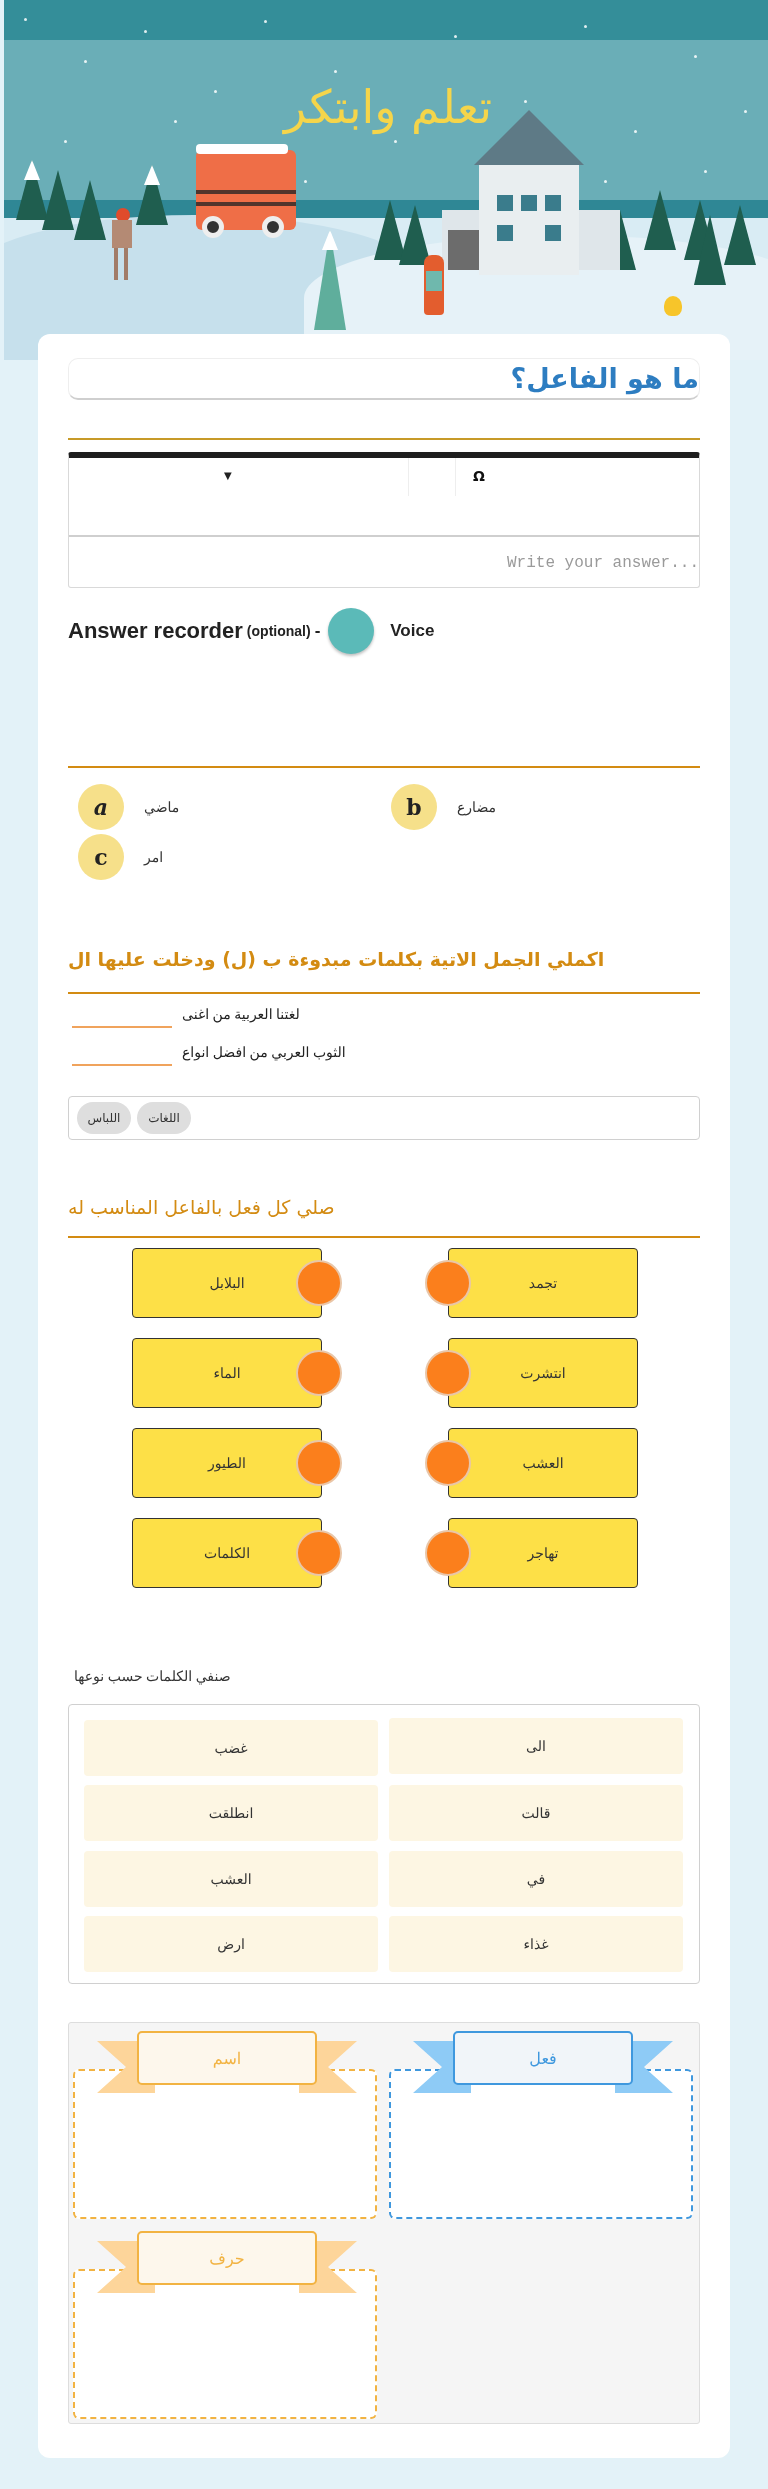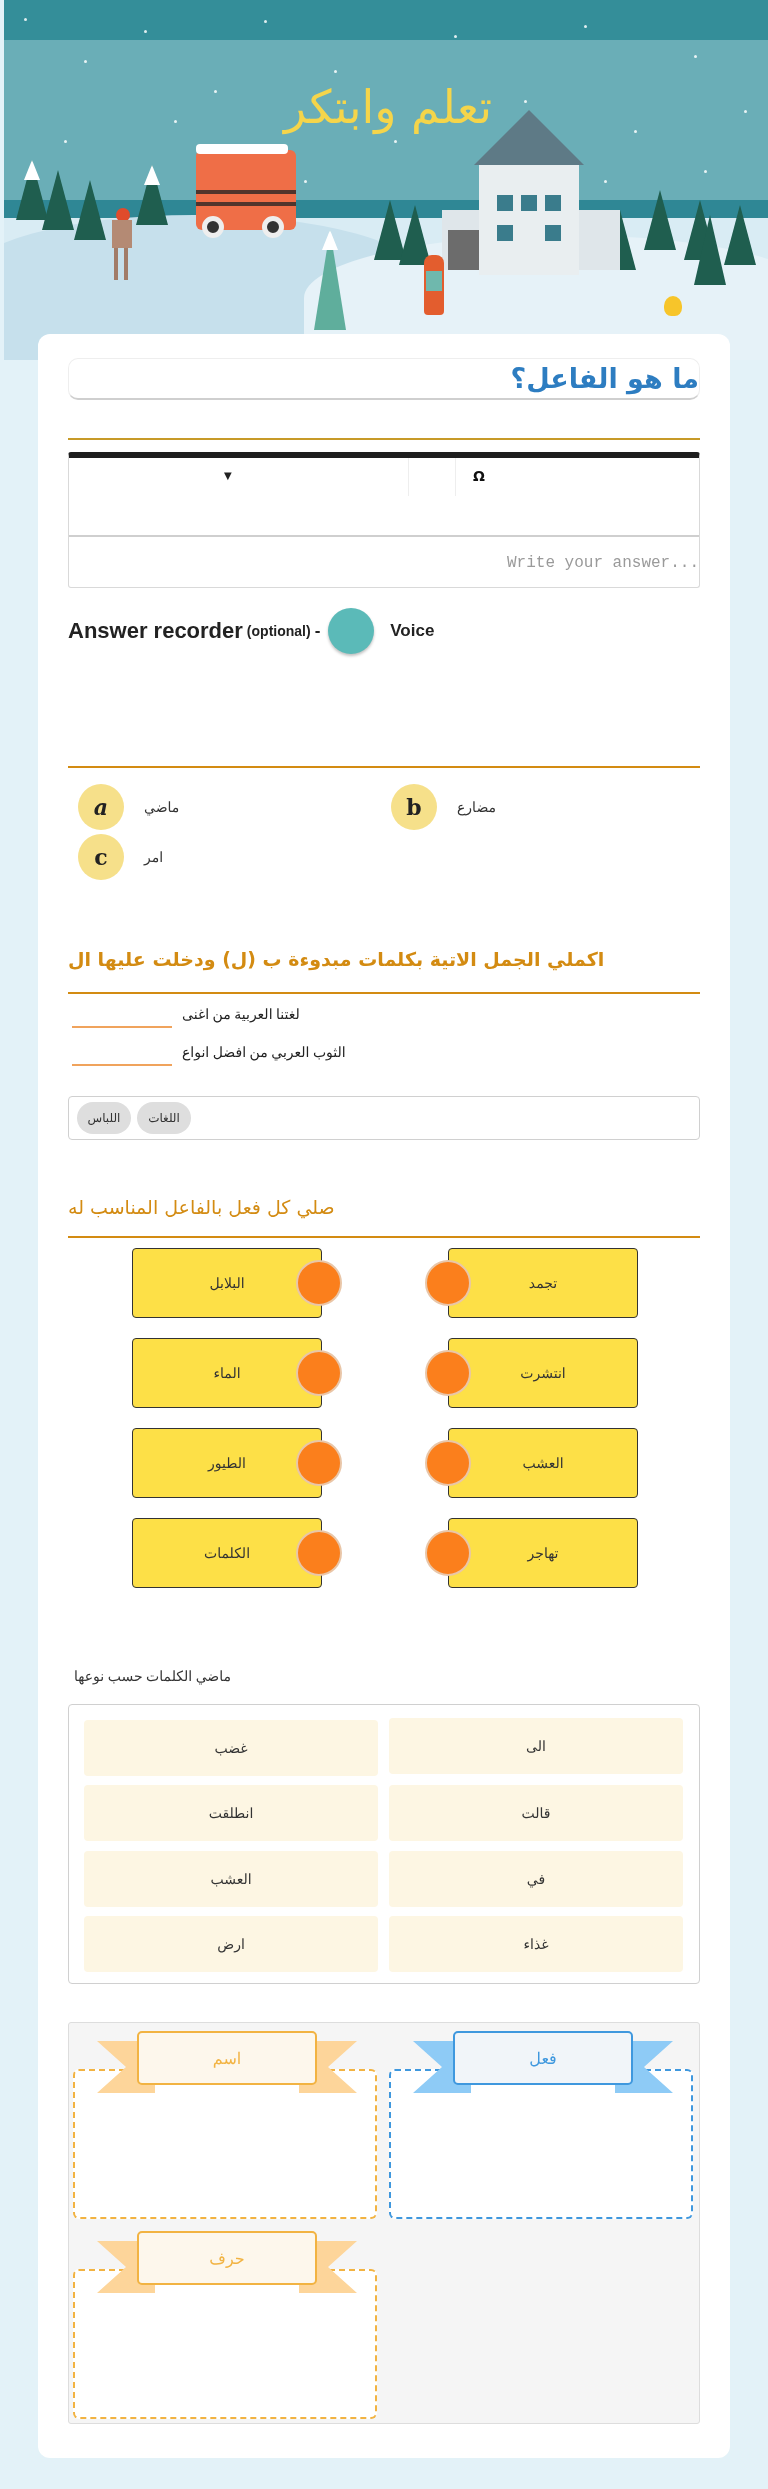--- a/index.html
+++ b/index.html
@@ -246,21 +246,21 @@
   <div class="match-card" style="left:94px;top:1094px">الطيور</div>
   <div class="match-dot" style="left:258px;top:1106px"></div>
   <div class="match-card" style="left:410px;top:1094px">العشب</div>
   <div class="match-dot" style="left:387px;top:1106px"></div>
 
   <div class="match-card" style="left:94px;top:1184px">الكلمات</div>
   <div class="match-dot" style="left:258px;top:1196px"></div>
   <div class="match-card" style="left:410px;top:1184px">تهاجر</div>
   <div class="match-dot" style="left:387px;top:1196px"></div>
 
-  <div class="classify-label">ماضي الكلمات حسب نوعها</div>
+  <div class="classify-label">صنفي الكلمات حسب نوعها</div>
 
   <div class="word-pool">
     <div class="word-tile" style="left:15px;top:15px">غضب</div>
     <div class="word-tile" style="left:320px;top:13px">الى</div>
     <div class="word-tile" style="left:15px;top:80px">انطلقت</div>
     <div class="word-tile" style="left:320px;top:80px">قالت</div>
     <div class="word-tile" style="left:15px;top:146px">العشب</div>
     <div class="word-tile" style="left:320px;top:146px">في</div>
     <div class="word-tile" style="left:15px;top:211px">ارض</div>
     <div class="word-tile" style="left:320px;top:211px">غذاء</div>

